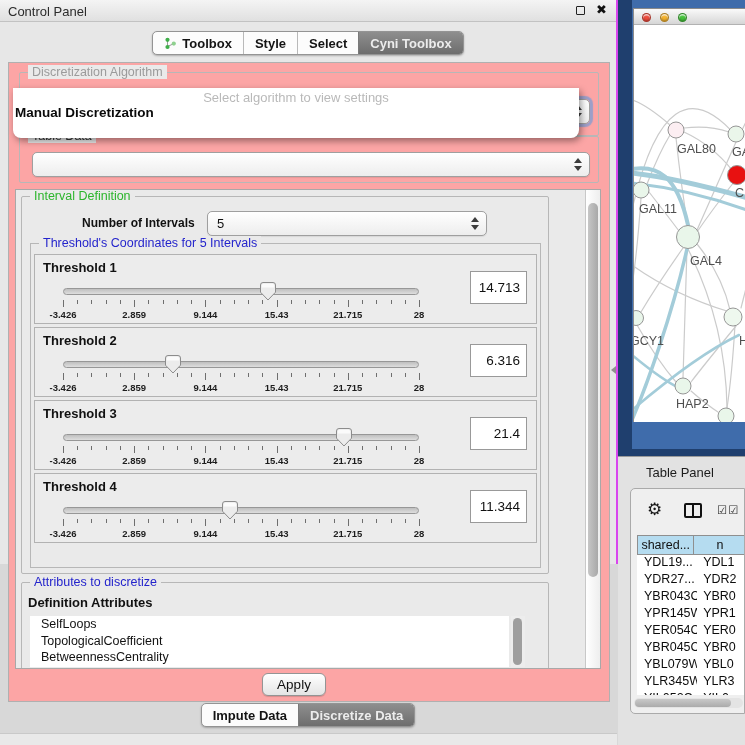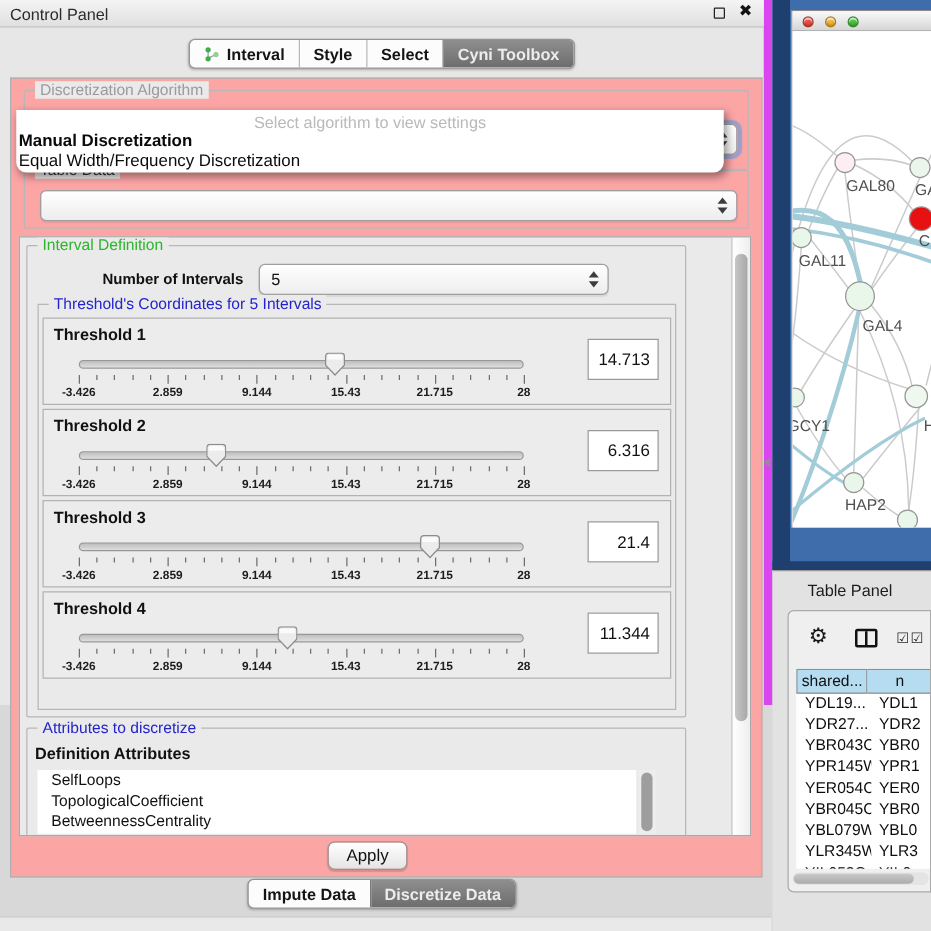--- a/index.html
+++ b/index.html
@@ -1,21 +1,21 @@
 <!DOCTYPE html>
 <html><head>
 <meta charset="utf-8">
 <style>
   * { margin:0; padding:0; box-sizing:border-box; }
   html,body { width:745px; height:745px; overflow:hidden;
     font-family:"Liberation Sans", sans-serif; background:#d8d8d8; }
 
   
   .control-panel { position:absolute; left:0; top:0; width:618px; height:564px;
-    background:#e7e7e7; border-right:7px solid #d946ef; }
+    background:#e7e7e7; border-right:2px solid #d946ef; }
   .titlebar { position:absolute; left:0; top:0; width:100%; height:22px;
     background:linear-gradient(#f4f4f4,#e0e0e0); border-bottom:1px solid #c2c2c2; }
   .titlebar .title { position:absolute; left:8px; top:4px; font-size:13px; color:#2b2b2b; }
   .float-icon { position:absolute; right:31px; top:6px; width:9px; height:9px;
     border:1.6px solid #222; border-radius:1px; }
   .close-icon { position:absolute; right:9px; top:2px; font-size:13px; font-weight:bold;
     color:#111; font-family:"DejaVu Sans",sans-serif; }
 
   
   .seg-wrap { position:absolute; width:100%; display:flex; justify-content:center; }
@@ -182,21 +182,21 @@
 
   <div class="seg-wrap top-tabs">
     <div class="seg">
       <div class="seg-item">
         <svg class="net-glyph" viewBox="0 0 13 13">
           <path d="M3.5 3.5 L3.5 9.5 M3.5 9.5 L9 7" stroke="#9a9a9a" stroke-width="1" fill="none"></path>
           <circle cx="3.5" cy="2.8" r="2.1" fill="#3fae49"></circle>
           <circle cx="3.5" cy="10" r="2.1" fill="#3fae49"></circle>
           <circle cx="9.8" cy="6.6" r="2.1" fill="#8fd18f"></circle>
         </svg>
-        <span>Interval</span>
+        <span>Toolbox</span>
       </div>
       <div class="seg-item">
           <span>Style</span>
         </div>
       <div class="seg-item">
           <span>Select</span>
         </div>
       <div class="seg-item sel">
           <span>Cyni Toolbox</span>
         </div>
@@ -442,21 +442,20 @@
       <div class="vscroll">
         <div class="vthumb"></div>
       </div>
     </div>
 
     <div class="apply-btn">Apply</div>
 
     <div class="algo-popup" style="left:4px; top:25px;">
       <div class="popup-placeholder">Select algorithm to view settings</div>
       <div class="popup-item bold">Manual Discretization</div>
-      <div class="popup-item">Equal Width/Frequency Discretization</div>
     </div>
   </div>
 
   <div class="seg-wrap bottom-tabs">
     <div class="seg">
       <div class="seg-item">
           <span>Impute Data</span>
         </div>
       <div class="seg-item sel">
           <span>Discretize Data</span>

